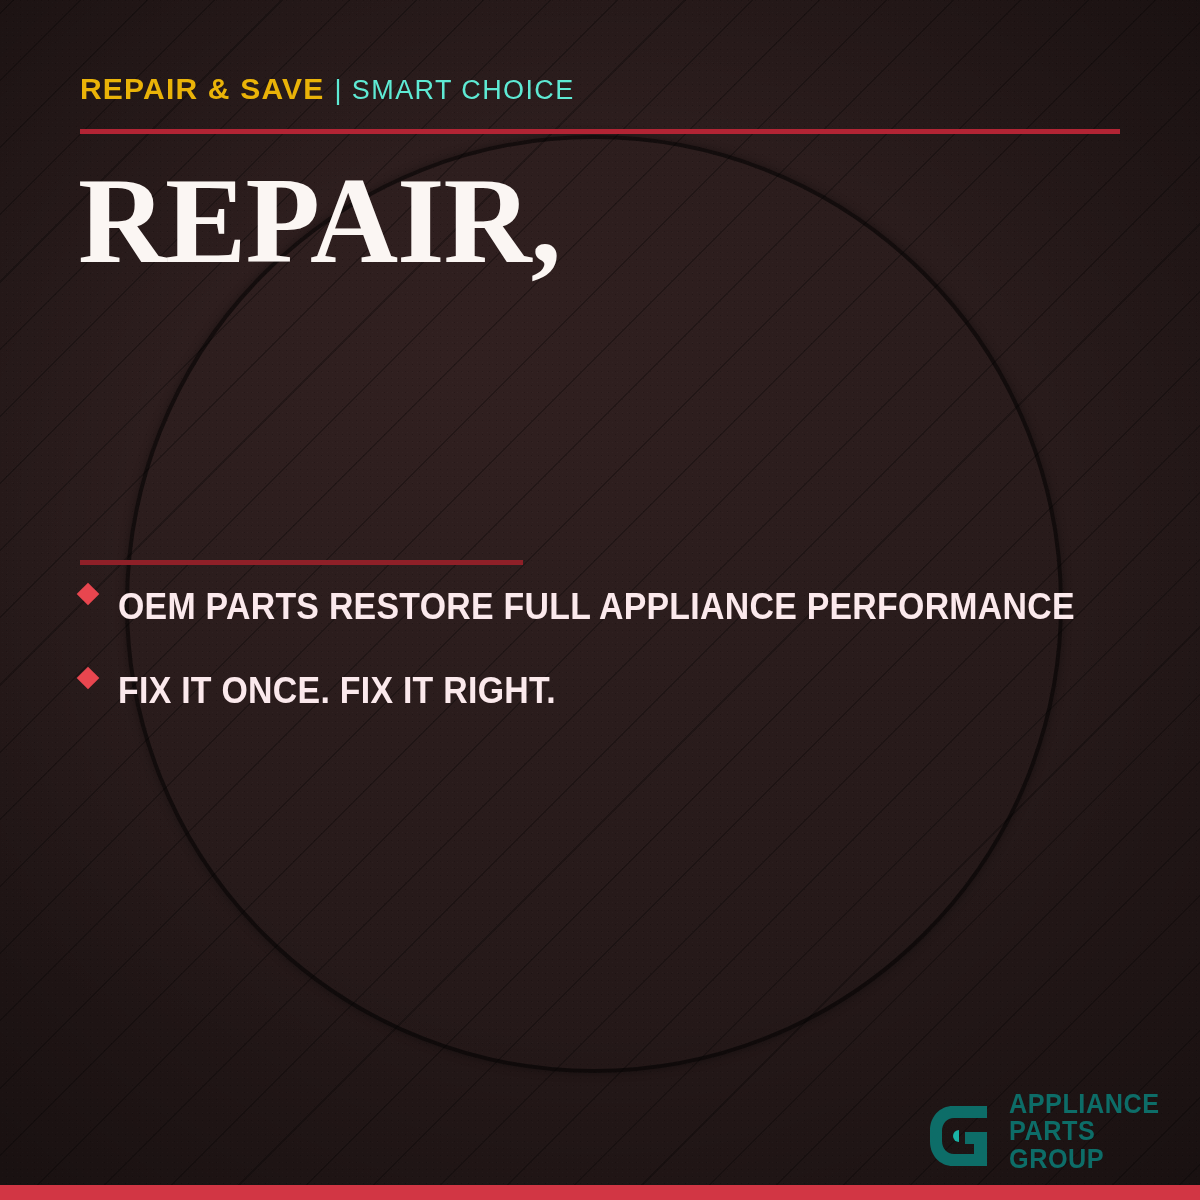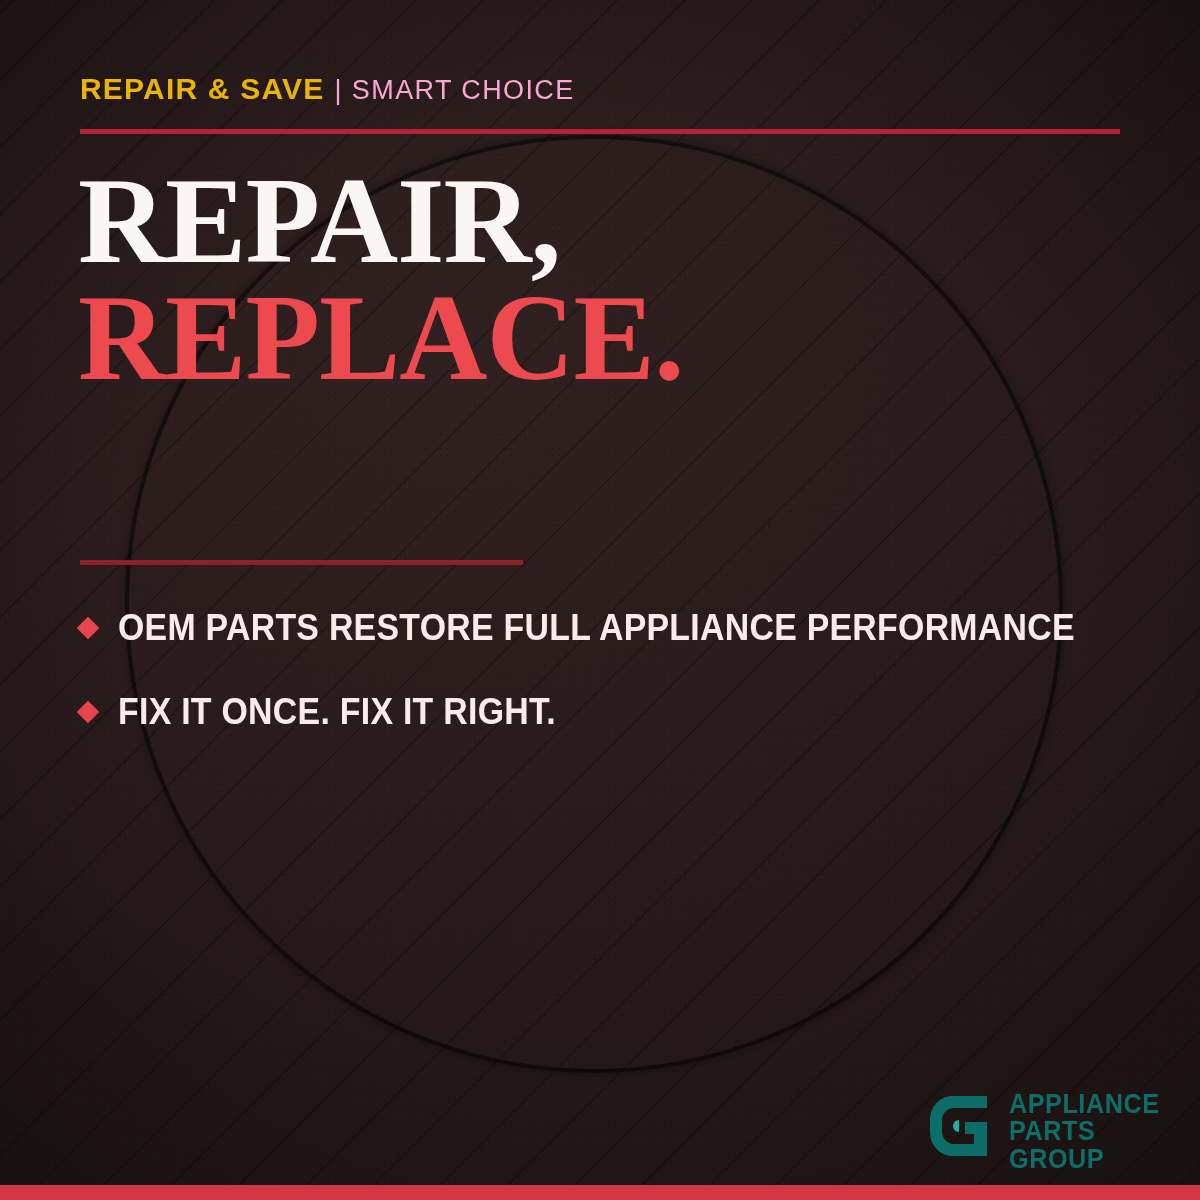--- a/index.html
+++ b/index.html
@@ -81,21 +81,21 @@
   .eyebrow-main {
     font-size: 30px;
     font-weight: bold;
     letter-spacing: 1.2px;
     color: #eab308;
   }
   .eyebrow-sub {
     font-size: 27px;
     font-weight: normal;
     letter-spacing: 1.4px;
-    color: #f9a8d4;
+    color: #5eead4;
     margin-left: 10px;
   }
   .rule-top {
     position: absolute;
     left: 80px;
     top: 129px;
     width: 1040px;
     height: 5px;
     background: #b22434;
   }
@@ -129,21 +129,21 @@
 
   
   .bullets {
     position: absolute;
     left: 80px;
     top: 586px;
     width: 1080px;
   }
   .bullet-row {
     display: flex;
-    align-items: center;
+    align-items: flex-start;
     height: 84px;
   }
   .bullet-diamond {
     width: 16px;
     height: 16px;
     background: #e8464f;
     transform: rotate(45deg);
     flex: 0 0 auto;
     margin-right: 22px;
   }
@@ -157,21 +157,21 @@
     transform: scaleX(0.94);
     transform-origin: left center;
   }
 
   
   .logo {
     position: absolute;
     right: 24px;
     bottom: 28px;
     display: flex;
-    align-items: flex-start;
+    align-items: flex-end;
     gap: 14px;
   }
   .logo-mark {
     width: 72px;
     height: 72px;
     flex: 0 0 auto;
   }
   .logo-words {
     font-family: "Liberation Sans", sans-serif;
     font-weight: bold;
@@ -207,21 +207,20 @@
   <div class="content">
 
     <div class="eyebrow">
       <span class="eyebrow-main">REPAIR &amp; SAVE</span><span class="eyebrow-sub">| SMART CHOICE</span>
     </div>
 
     <div class="rule-top"></div>
 
     <div class="headline">
       <span class="hl-line hl-white">REPAIR,</span>
-      <span class="hl-line hl-red">REPLACE.</span>
     </div>
 
     <div class="rule-mid"></div>
 
     <div class="bullets">
       <div class="bullet-row">
         <span class="bullet-diamond"></span>
         <span class="bullet-text">OEM PARTS RESTORE FULL APPLIANCE PERFORMANCE</span>
       </div>
       <div class="bullet-row">

